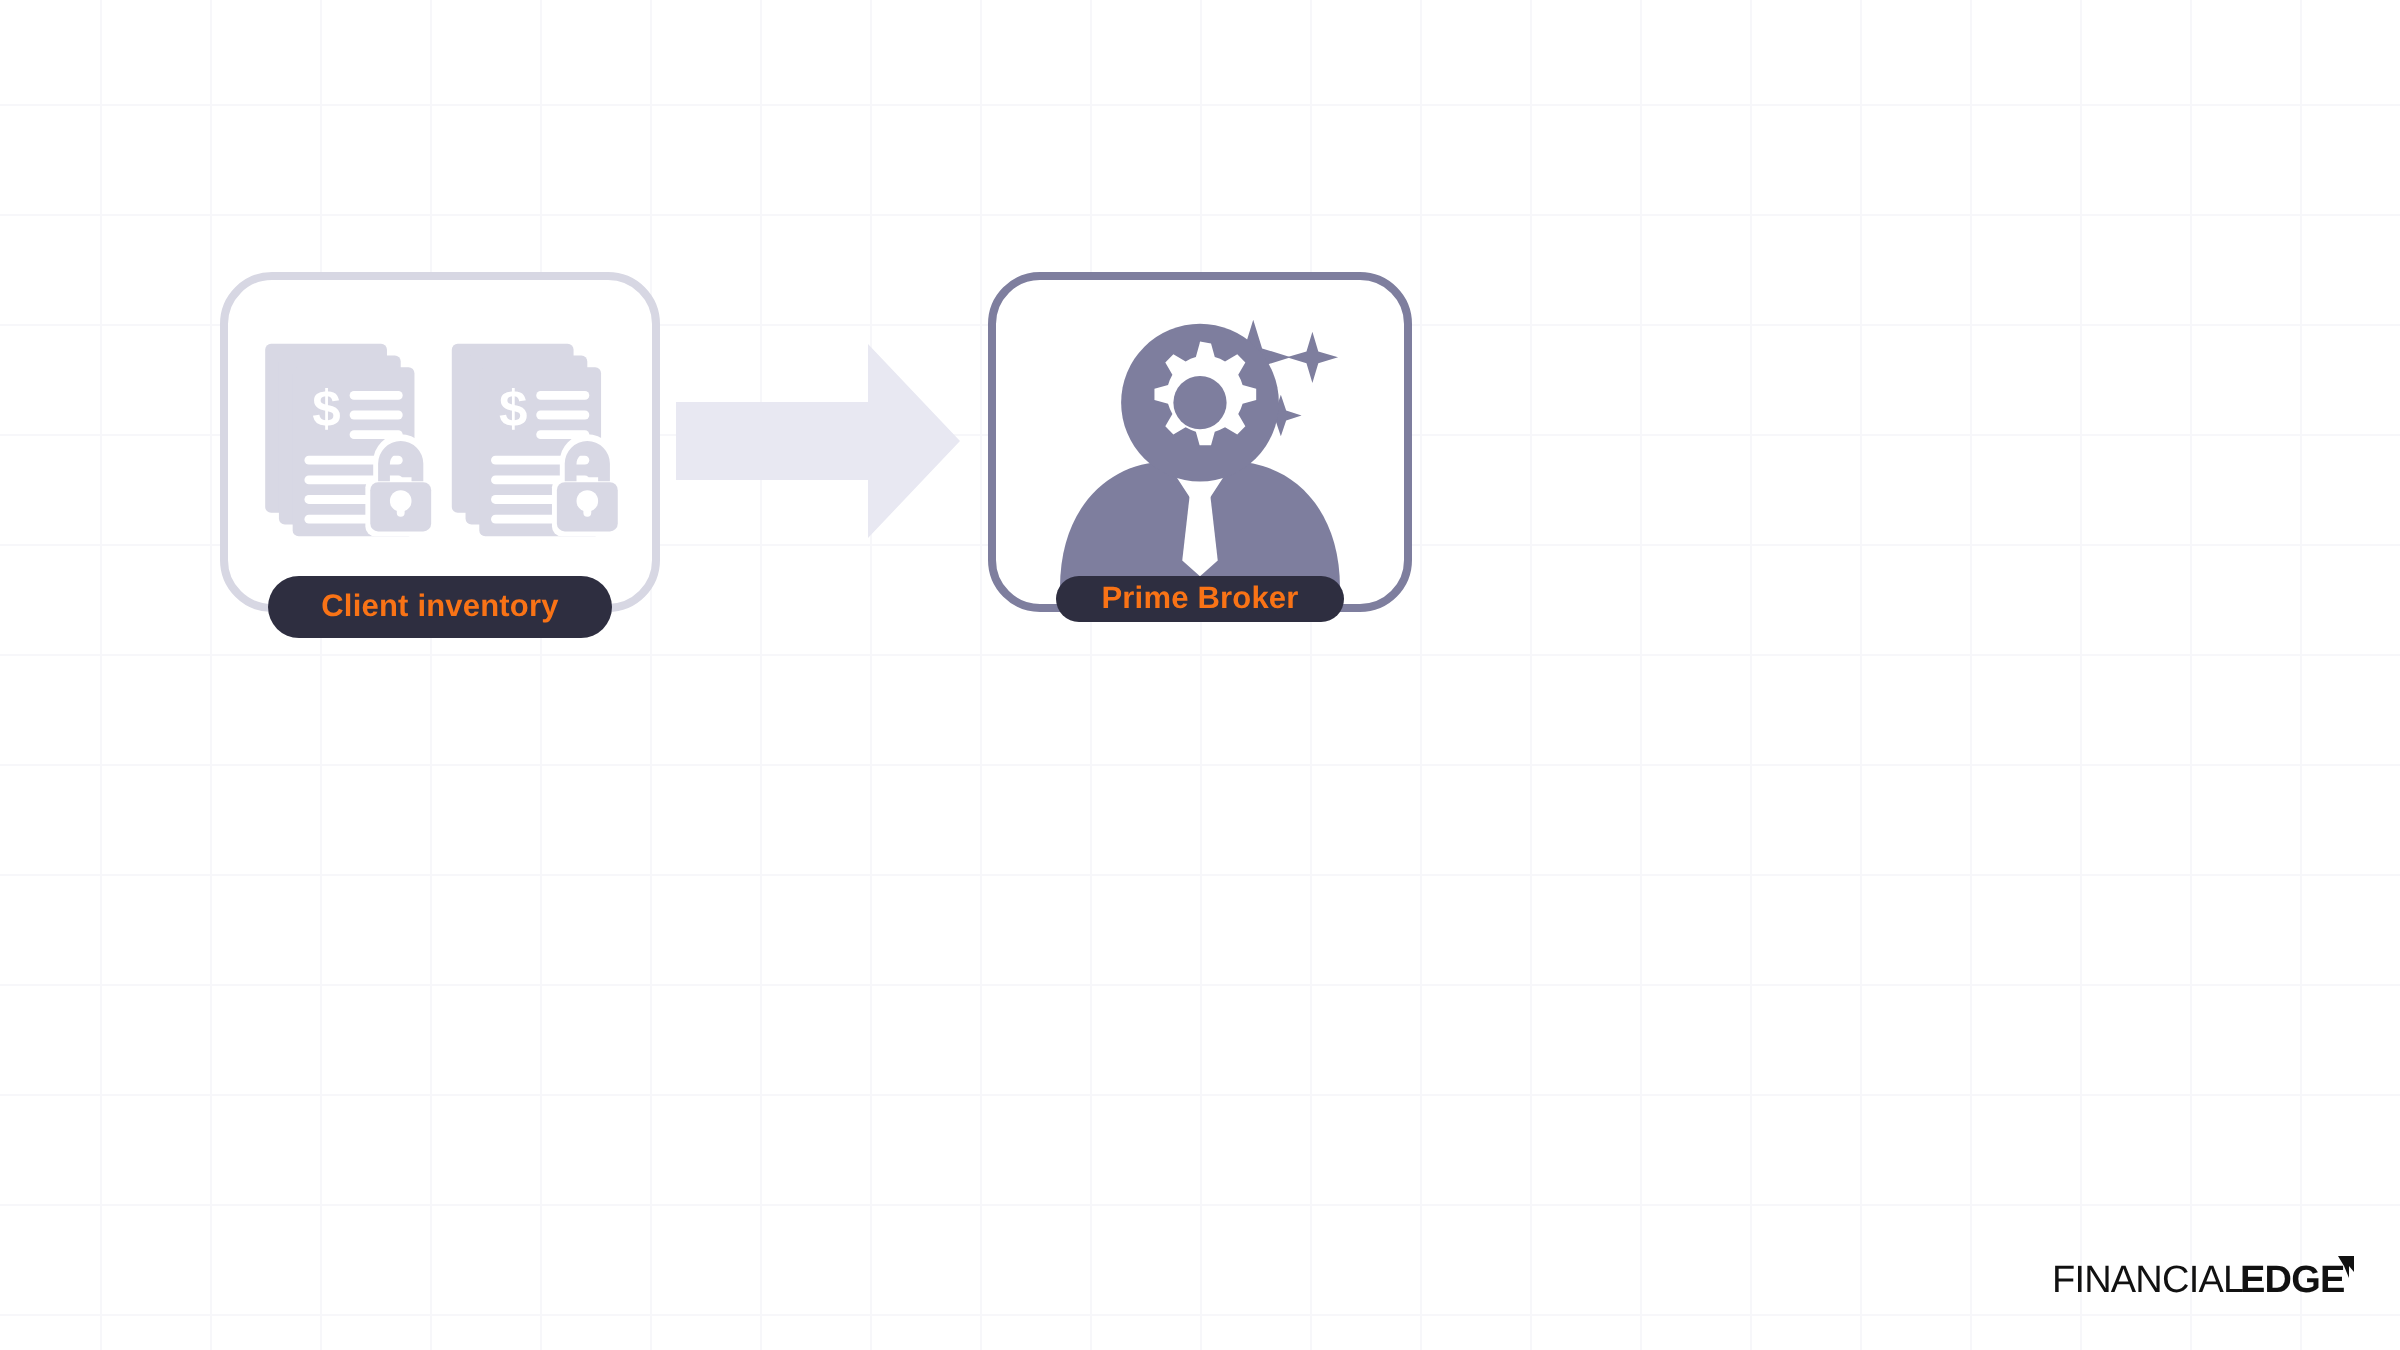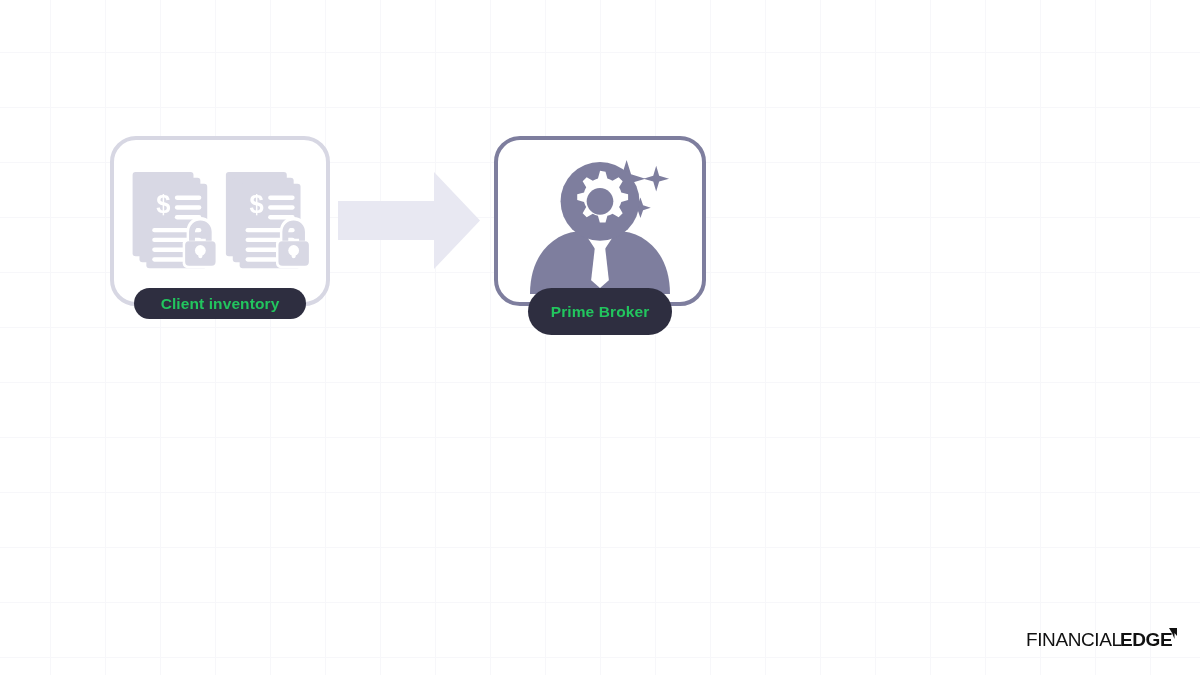--- a/index.html
+++ b/index.html
@@ -58,39 +58,39 @@
     border: 4px solid #7e7e9e;
   }
 
   .node-pill {
     position: absolute;
     display: flex;
     align-items: center;
     justify-content: center;
     background: #2e2e40;
     border-radius: 999px;
-    color: #22c55e;
+    color: #f97316;
     font-weight: bold;
     white-space: nowrap;
     letter-spacing: 0.1px;
   }
 
   #pill-client {
     left: 134px;
     top: 288px;
     width: 172px;
     height: 31px;
     font-size: 15.5px;
   }
 
   #pill-broker {
     left: 528px;
     top: 288px;
     width: 144px;
-    height: 47px;
+    height: 23px;
     font-size: 15.5px;
   }
 
   
   #flow-arrow {
     position: absolute;
     left: 338px;
     top: 168px;
     width: 142px;
     height: 105px;

